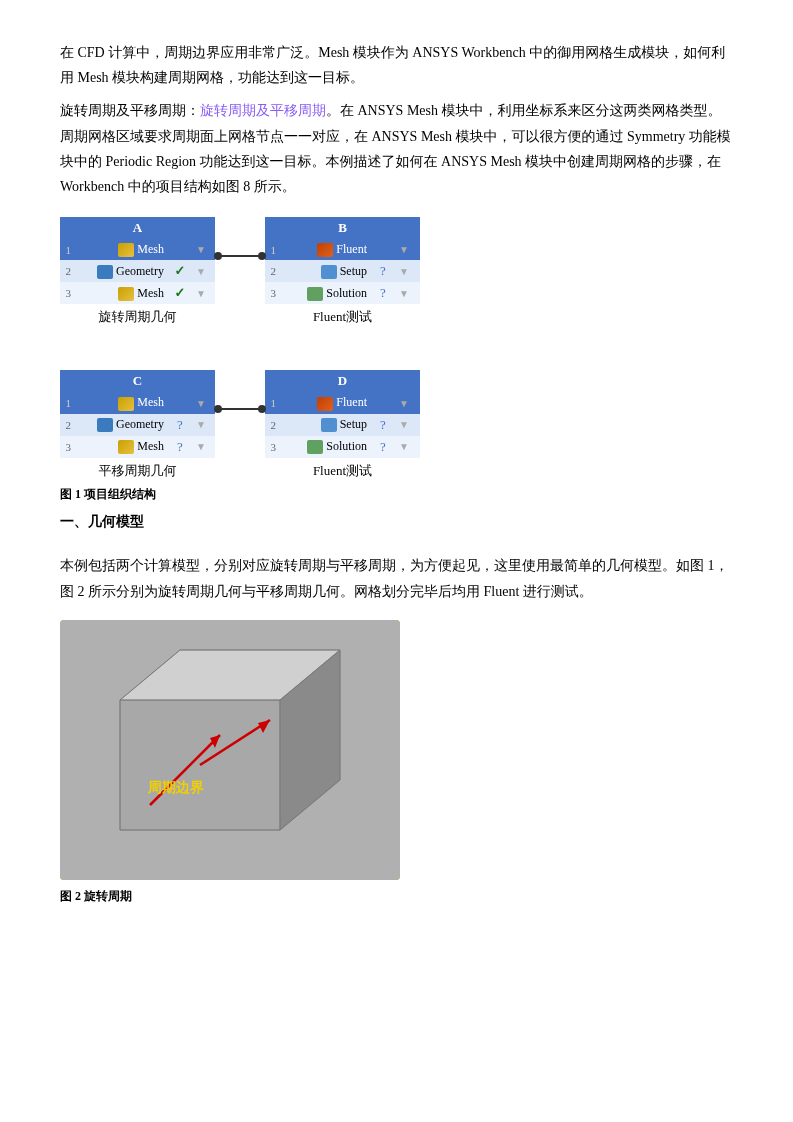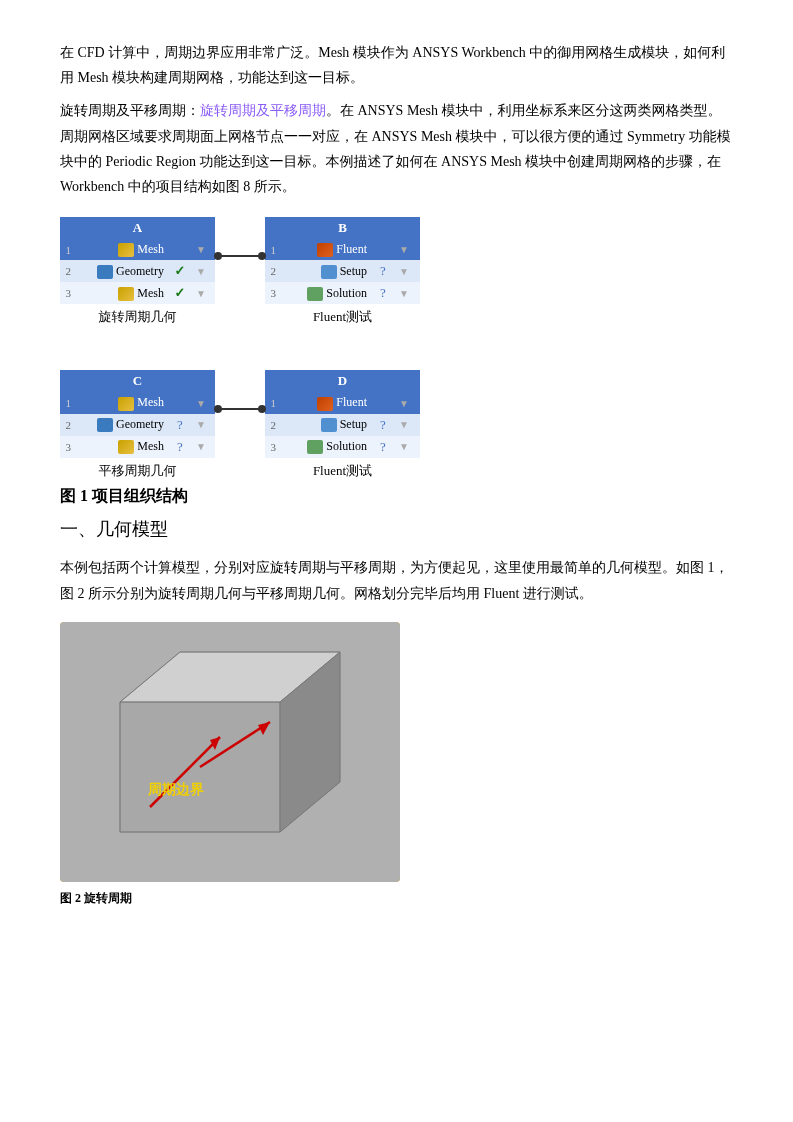--- a/index.html
+++ b/index.html
@@ -31,26 +31,26 @@
       text-align: left;
     }
     .diagrams-connector {
       display: flex;
       align-items: center;
       padding-top: 38px;
     }
     .fig-caption {
       font-weight: bold;
       margin: 6px 0 10px 0;
-      font-size: 16px;
+      font-size: 12px;
     }
     .section-title {
-      font-weight: normal;
-      font-size: 18px;
-      margin-bottom: 14px;
+      font-weight: bold;
+      font-size: 14px;
+      margin-bottom: 22px;
     }
     .body-para {
       line-height: 1.85;
       margin-bottom: 0;
       text-indent: 0;
     }
     .cube-container {
       margin: 16px 0 8px 0;
       width: 340px;
       height: 260px;

